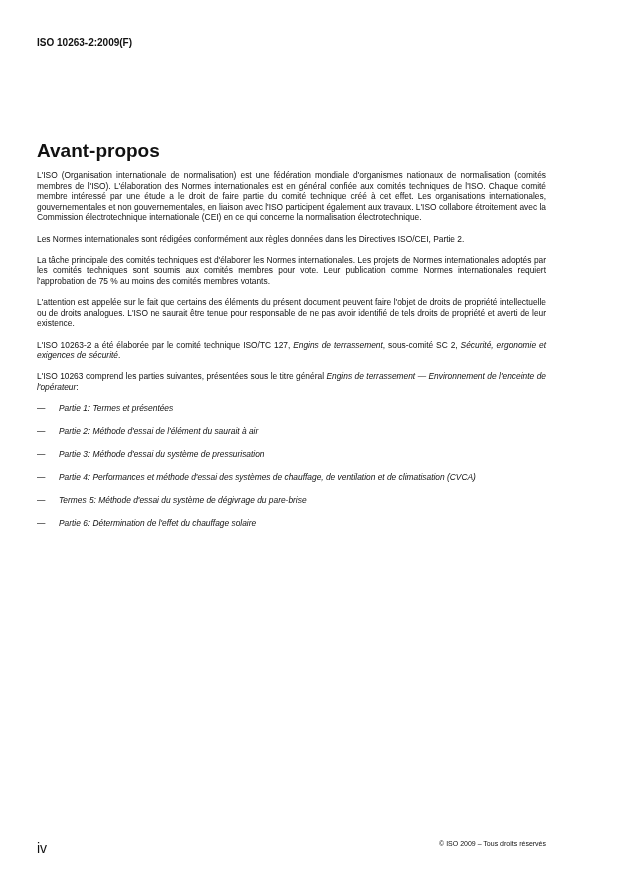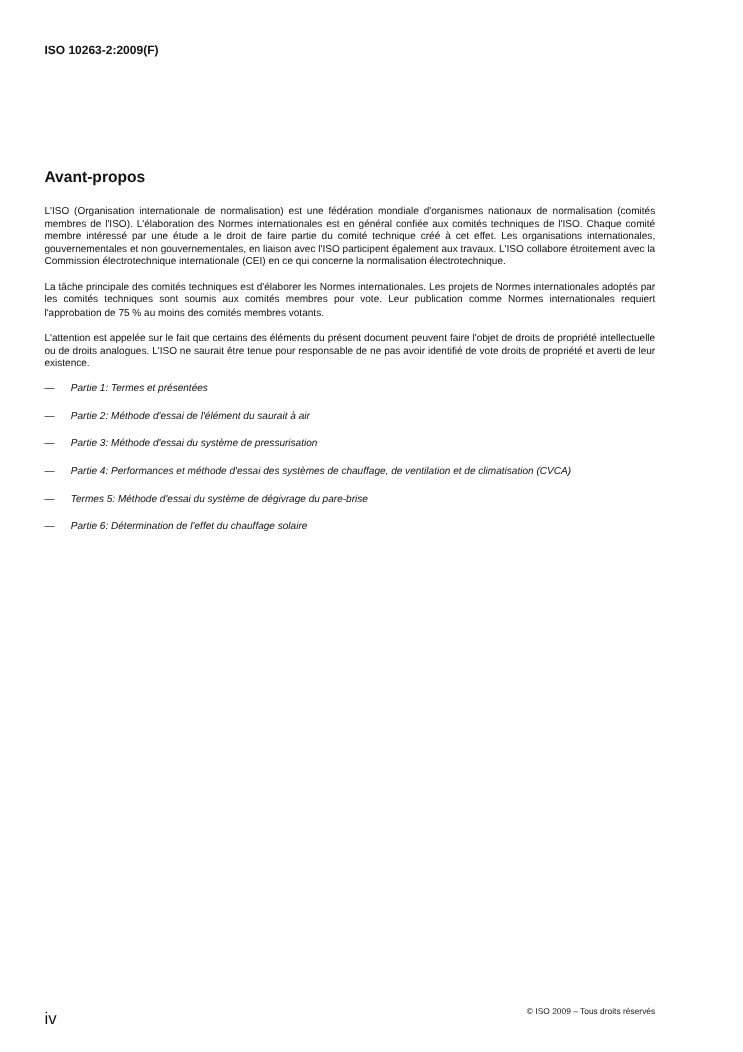--- a/index.html
+++ b/index.html
@@ -1,40 +1,43 @@
 <!DOCTYPE html>
 <html><head>
   <meta charset="utf-8">
   <style>
     html, body { margin: 0; padding: 0; background: #ffffff; }
     body { width: 619px; height: 877px; position: relative; overflow: hidden;
            font-family: "Liberation Sans", sans-serif; color: #111; }
     .header { position: absolute; left: 37px; top: 37px; font-size: 10px; font-weight: bold; }
-    .title { position: absolute; left: 37px; top: 140px; font-size: 13px; font-weight: bold; margin: 0; }
+    .title { position: absolute; left: 37px; top: 140px; font-size: 19px; font-weight: bold; margin: 0; }
     .body { position: absolute; left: 37px; top: 170px; width: 509px; font-size: 8.4px; line-height: 10.6px; }
     .body p { margin: 0 0 10.6px 0; text-align: justify; }
     .body em { font-style: italic; }
     .list { margin: 0; padding: 0; list-style: none; }
     .list li { display: flex; margin: 0 0 12.4px 0; font-style: italic; }
     .list .dash { width: 22px; flex: 0 0 22px; font-style: normal; }
     .list .txt { flex: 1; text-align: justify; }
     .footer-left { position: absolute; left: 37px; top: 840px; font-size: 14px; }
     .footer-right { position: absolute; right: 73px; top: 840px; font-size: 7px; }
   </style>
 </head>
 <body>
 
 <div class="header">ISO 10263-2:2009(F)</div>
 
 <h1 class="title">Avant-propos</h1>
 
 <div class="body">
   <p>L'ISO (Organisation internationale de normalisation) est une fédération mondiale d'organismes nationaux de normalisation (comités membres de l'ISO). L'élaboration des Normes internationales est en général confiée aux comités techniques de l'ISO. Chaque comité membre intéressé par une étude a le droit de faire partie du comité technique créé à cet effet. Les organisations internationales, gouvernementales et non gouvernementales, en liaison avec l'ISO participent également aux travaux. L'ISO collabore étroitement avec la Commission électrotechnique internationale (CEI) en ce qui concerne la normalisation électrotechnique.</p>
+  <p>Les Normes internationales sont rédigées conformément aux règles données dans les Directives ISO/CEI, Partie 2.</p>
   <p>La tâche principale des comités techniques est d'élaborer les Normes internationales. Les projets de Normes internationales adoptés par les comités techniques sont soumis aux comités membres pour vote. Leur publication comme Normes internationales requiert l'approbation de 75 % au moins des comités membres votants.</p>
-  <p>L'attention est appelée sur le fait que certains des éléments du présent document peuvent faire l'objet de droits de propriété intellectuelle ou de droits analogues. L'ISO ne saurait être tenue pour responsable de ne pas avoir identifié de vote droits de propriété et averti de leur existence.</p>
+  <p>L'attention est appelée sur le fait que certains des éléments du présent document peuvent faire l'objet de droits de propriété intellectuelle ou de droits analogues. L'ISO ne saurait être tenue pour responsable de ne pas avoir identifié de tels droits de propriété et averti de leur existence.</p>
+  <p><span>L'ISO 10263-2 a été élaborée par le comité technique ISO/TC 127, </span><em>Engins de terrassement</em><span>, sous-comité SC 2, </span><em>Sécurité, ergonomie et exigences de sécurité</em><span>.</span></p>
+  <p><span>L'ISO 10263 comprend les parties suivantes, présentées sous le titre général </span><em>Engins de terrassement — Environnement de l'enceinte de l'opérateur</em><span>:</span></p>
 
   <ul class="list">
     <li>
         <span class="dash">—</span>
         <span class="txt">Partie 1: Termes et présentées</span>
       </li>
     <li>
         <span class="dash">—</span>
         <span class="txt">Partie 2: Méthode d'essai de l'élément du saurait à air</span>
       </li>

